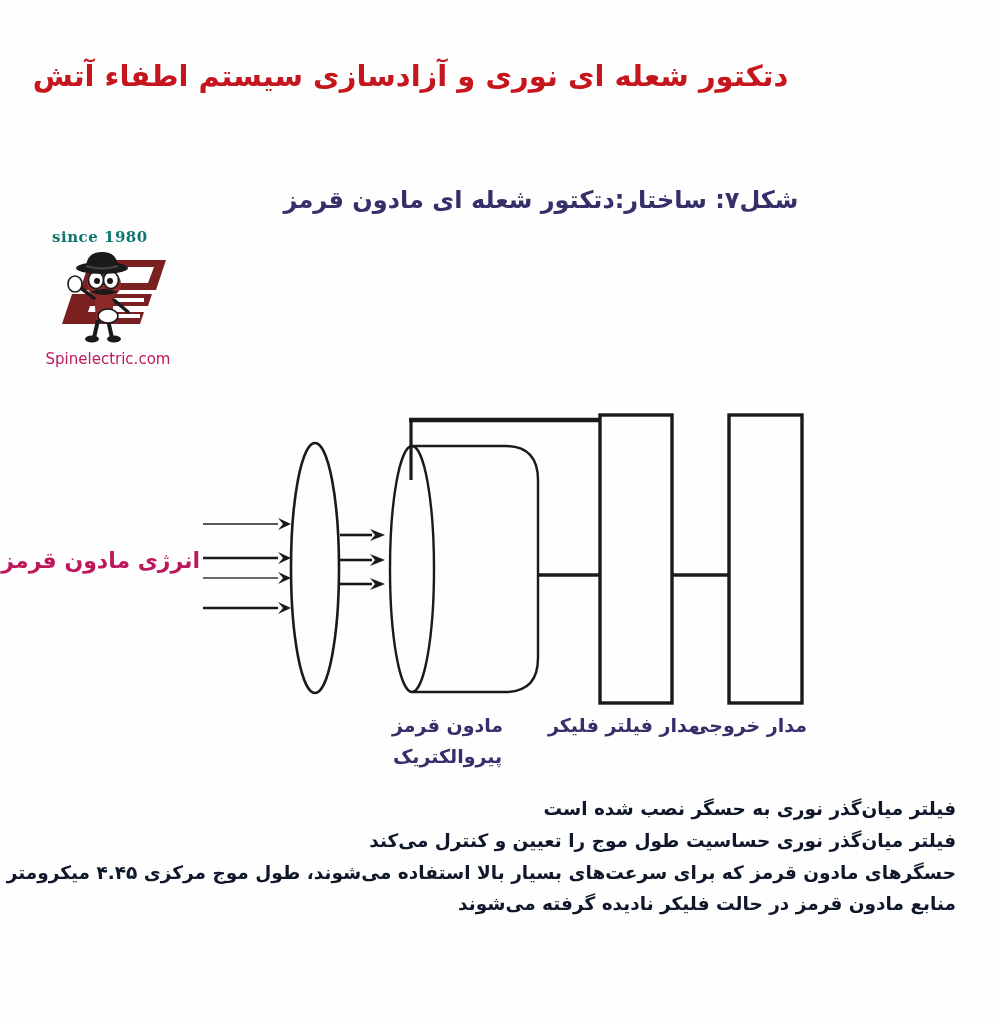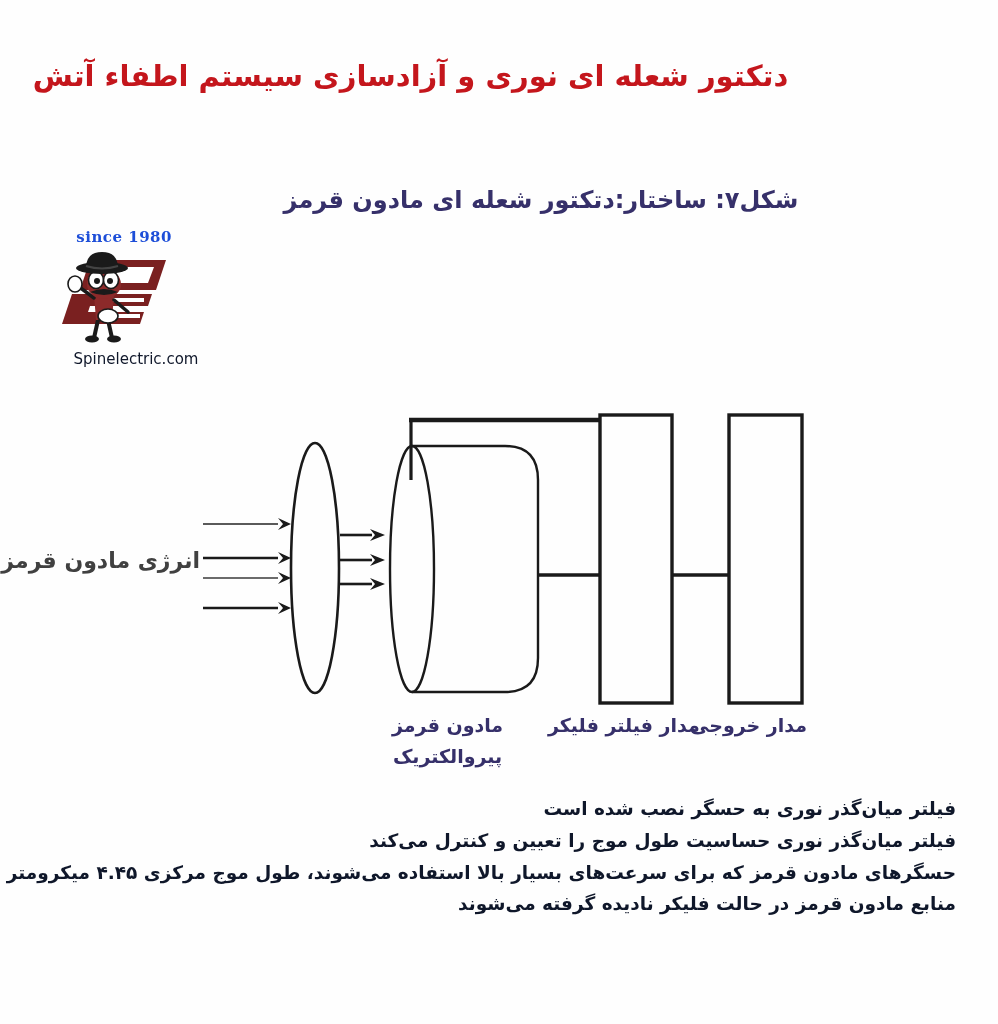--- a/index.html
+++ b/index.html
@@ -58,39 +58,38 @@
     left: 38px;
     top: 228px;
     width: 140px;
     height: 140px;
   }
   .logo-since {
     position: absolute;
     top: 0px;
     left: 14px;
     width: 120px;
-    text-align: right;
+    text-align: left;
     font-family: "DejaVu Serif", "Liberation Serif", serif;
     font-weight: bold;
     font-size: 15px;
-    color: #1d4ed8;
+    color: #0f766e;
     direction: ltr;
     letter-spacing: 0.5px;
   }
   .logo-dotcom {
     position: absolute;
     bottom: 0px;
     left: 0px;
     width: 140px;
     text-align: center;
     font-family: "DejaVu Sans", "Liberation Sans", sans-serif;
     font-size: 15px;
-    color: #0f172a;
+    color: #be185d;
     direction: ltr;
-    margin-left: 28px;
   }
   .logo-mark {
     position: absolute;
     top: 18px;
     left: 6px;
     width: 130px;
     height: 100px;
   }
 
   
@@ -119,21 +118,21 @@
 
   
   .ir-caption {
     position: absolute;
     top: 548px;
     left: 10px;
     width: 190px;
     text-align: center;
     font-size: 22px;
     font-weight: bold;
-    color: #404040;
+    color: #be185d;
     direction: rtl;
     white-space: nowrap;
   }
 
   
   .notes {
     position: absolute;
     top: 793px;
     left: 0;
     width: 968px;

